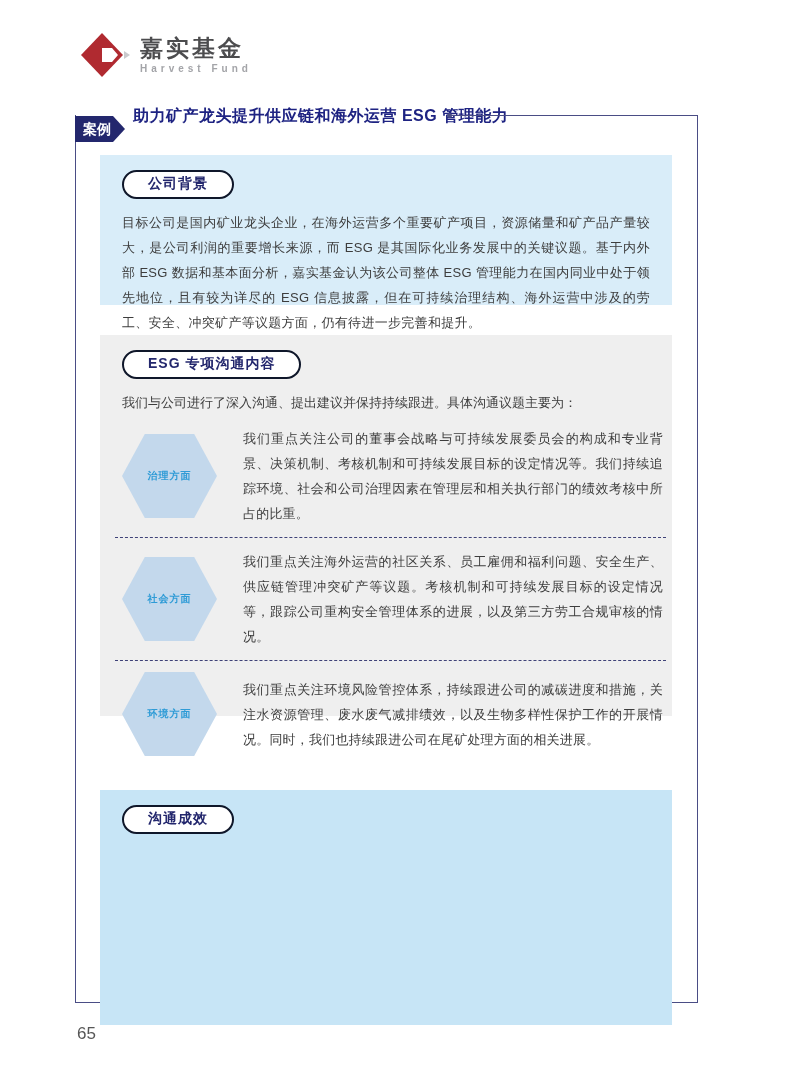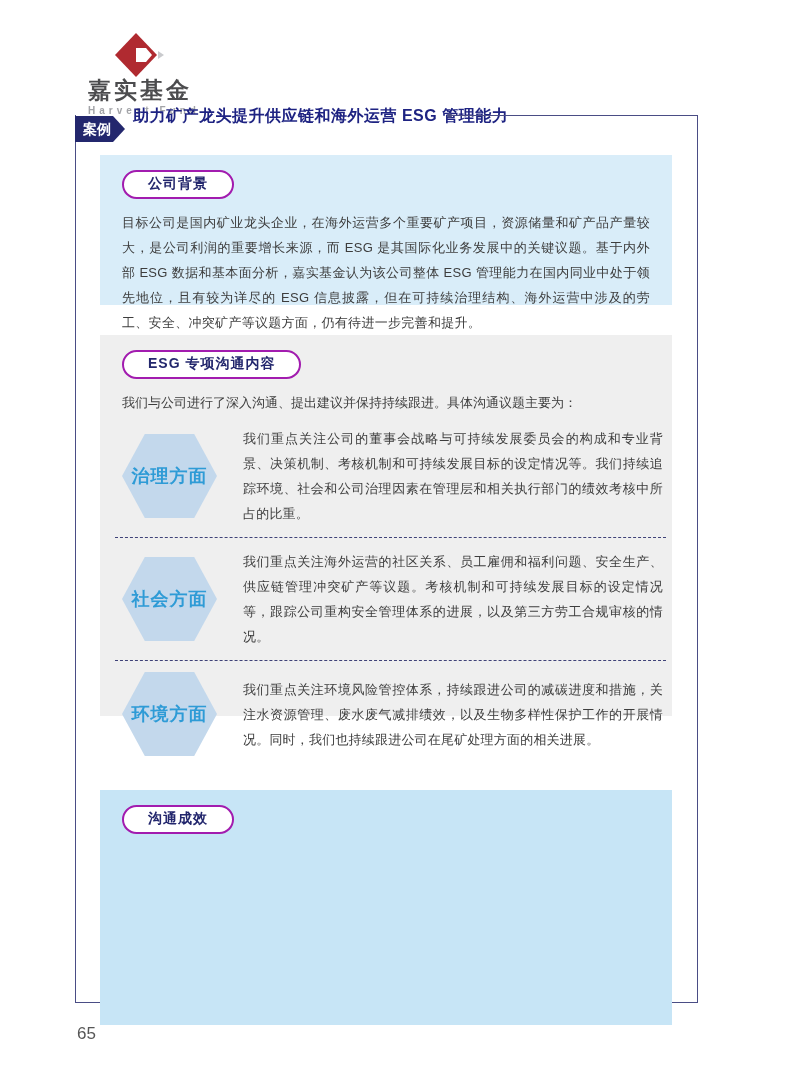--- a/index.html
+++ b/index.html
@@ -6,21 +6,21 @@
   html,body { background:#ffffff; }
   .page {
     position:relative;
     width:794px; height:1077px;
     background:#ffffff;
     font-family:"Liberation Sans","DejaVu Sans",sans-serif;
     overflow:hidden;
   }
 
   
-  .logo { position:absolute; left:80px; top:32px; display:flex; align-items:center;flex-direction:column; }
+  .logo { position:absolute; left:80px; top:32px; display:flex; align-items:center; }
   .logo-mark { width:52px; height:46px; position:relative; }
   .logo-text { margin-left:8px; }
   .logo-cn { font-size:23px; font-weight:bold; color:#4c4c4e; letter-spacing:3px; line-height:24px; }
   .logo-en { font-size:10px; color:#a3a4a8; letter-spacing:4px; font-weight:bold; margin-top:3px; }
 
   
   .case-badge {
     position:absolute; left:75px; top:116px;
     width:50px; height:26px;
     background:#23276d; color:#ffffff;
@@ -58,21 +58,21 @@
   .section { position:absolute; left:100px; width:572px; z-index:2; }
   .sec-bg    { top:155px; height:150px; background:#d9edf9; }
   .sec-comm  { top:335px; height:381px; background:#efefef; }
   .sec-result{ top:790px; height:235px; background:#c7e5f6; }
 
   .pill {
     display:inline-block;
     margin:15px 0 0 22px;
     min-width:110px;
     background:#ffffff;
-    border:2px solid #a21caf;
+    border:2px solid #0f172a;
     border-radius:999px;
     color:#23276d;
     font-size:14px; font-weight:bold;
     text-align:center;
     padding:3px 24px 4px;
     letter-spacing:1px;
   }
   .body-text {
     margin:11px 22px 0 22px;
     font-size:13px; line-height:25px;
@@ -84,21 +84,21 @@
     font-size:13px; line-height:24px; color:#3d3d3d;
   }
 
   
   .topic-row { display:flex; align-items:center; padding:11px 0 11px 0; }
   .hexagon {
     flex:0 0 95px; height:84px; margin-left:22px;
     background:#c3d8ec;
     clip-path:polygon(24% 0, 76% 0, 100% 50%, 76% 100%, 24% 100%, 0 50%);
     display:flex; align-items:center; justify-content:center;
-    color:#2e9bd6; font-size:18px; font-weight:bold;
+    color:#2e9bd6; font-size:10px; font-weight:bold;
     letter-spacing:1px;
   }
   .topic-text {
     margin-left:26px; width:420px;
     font-size:13px; line-height:25px;
     color:#3d3d3d; text-align:justify;
     letter-spacing:0.2px;
   }
   .dashed-sep {
     border-top:1px dashed #3f4278;

